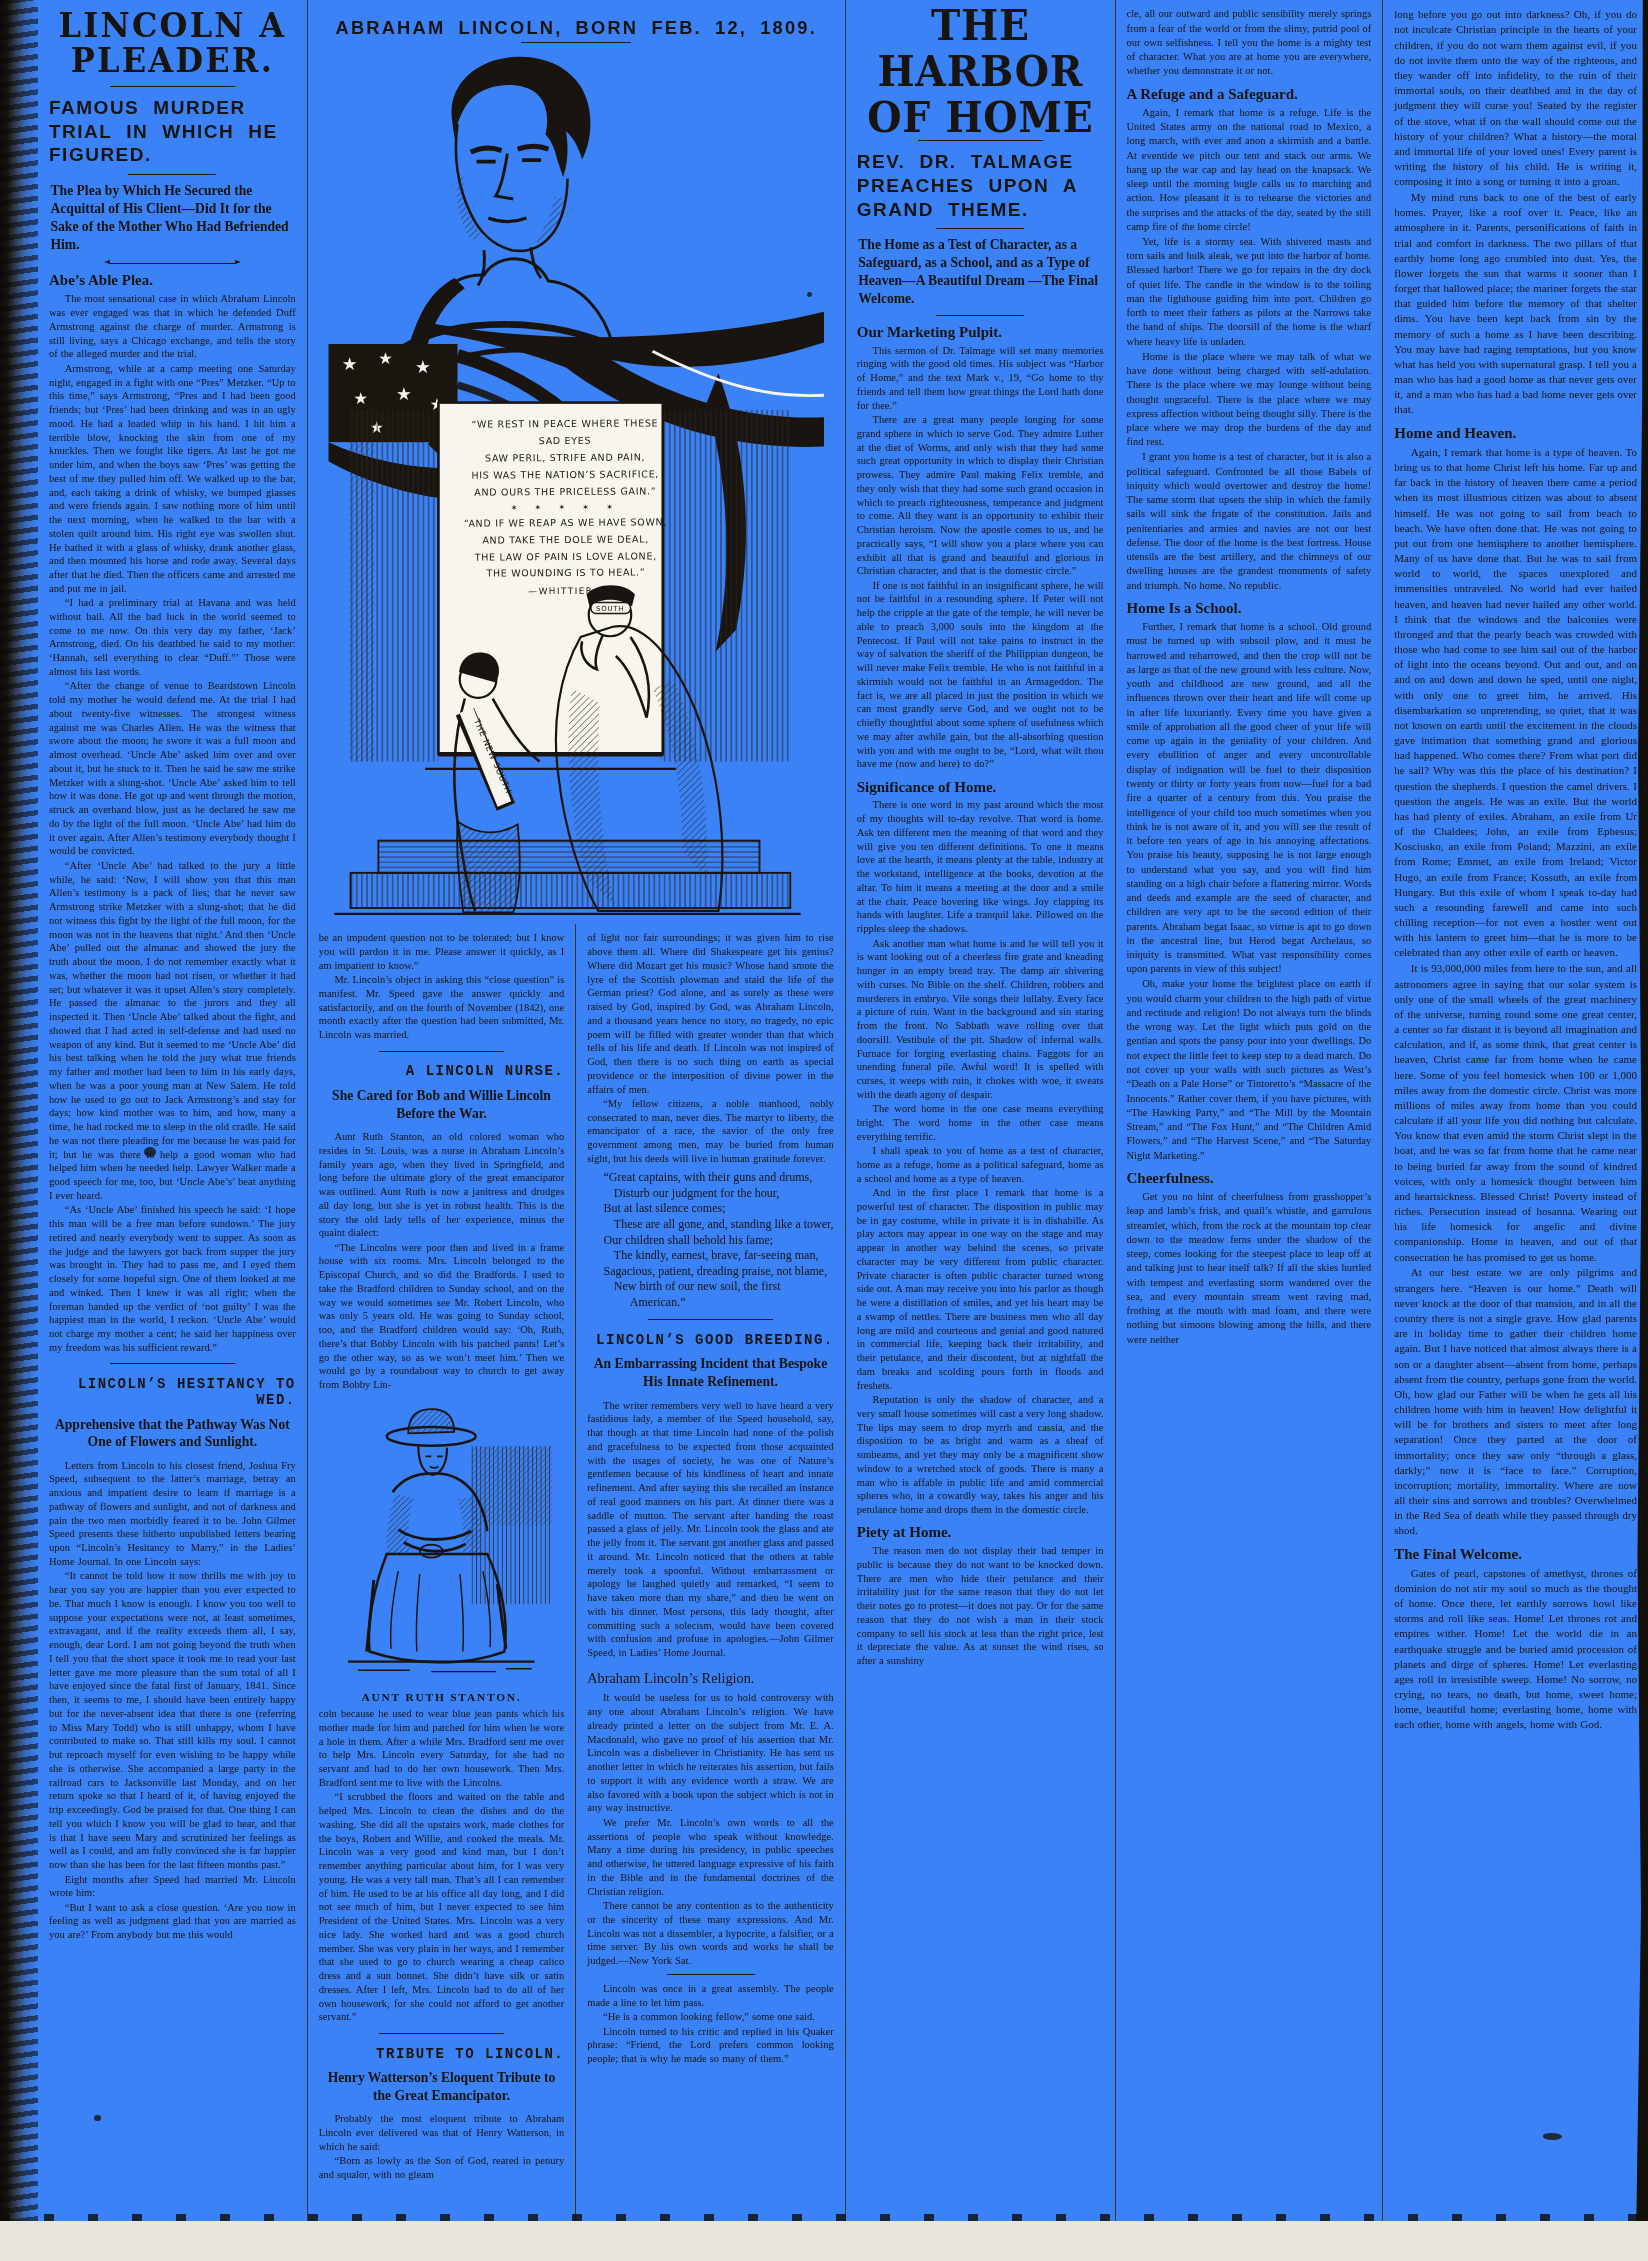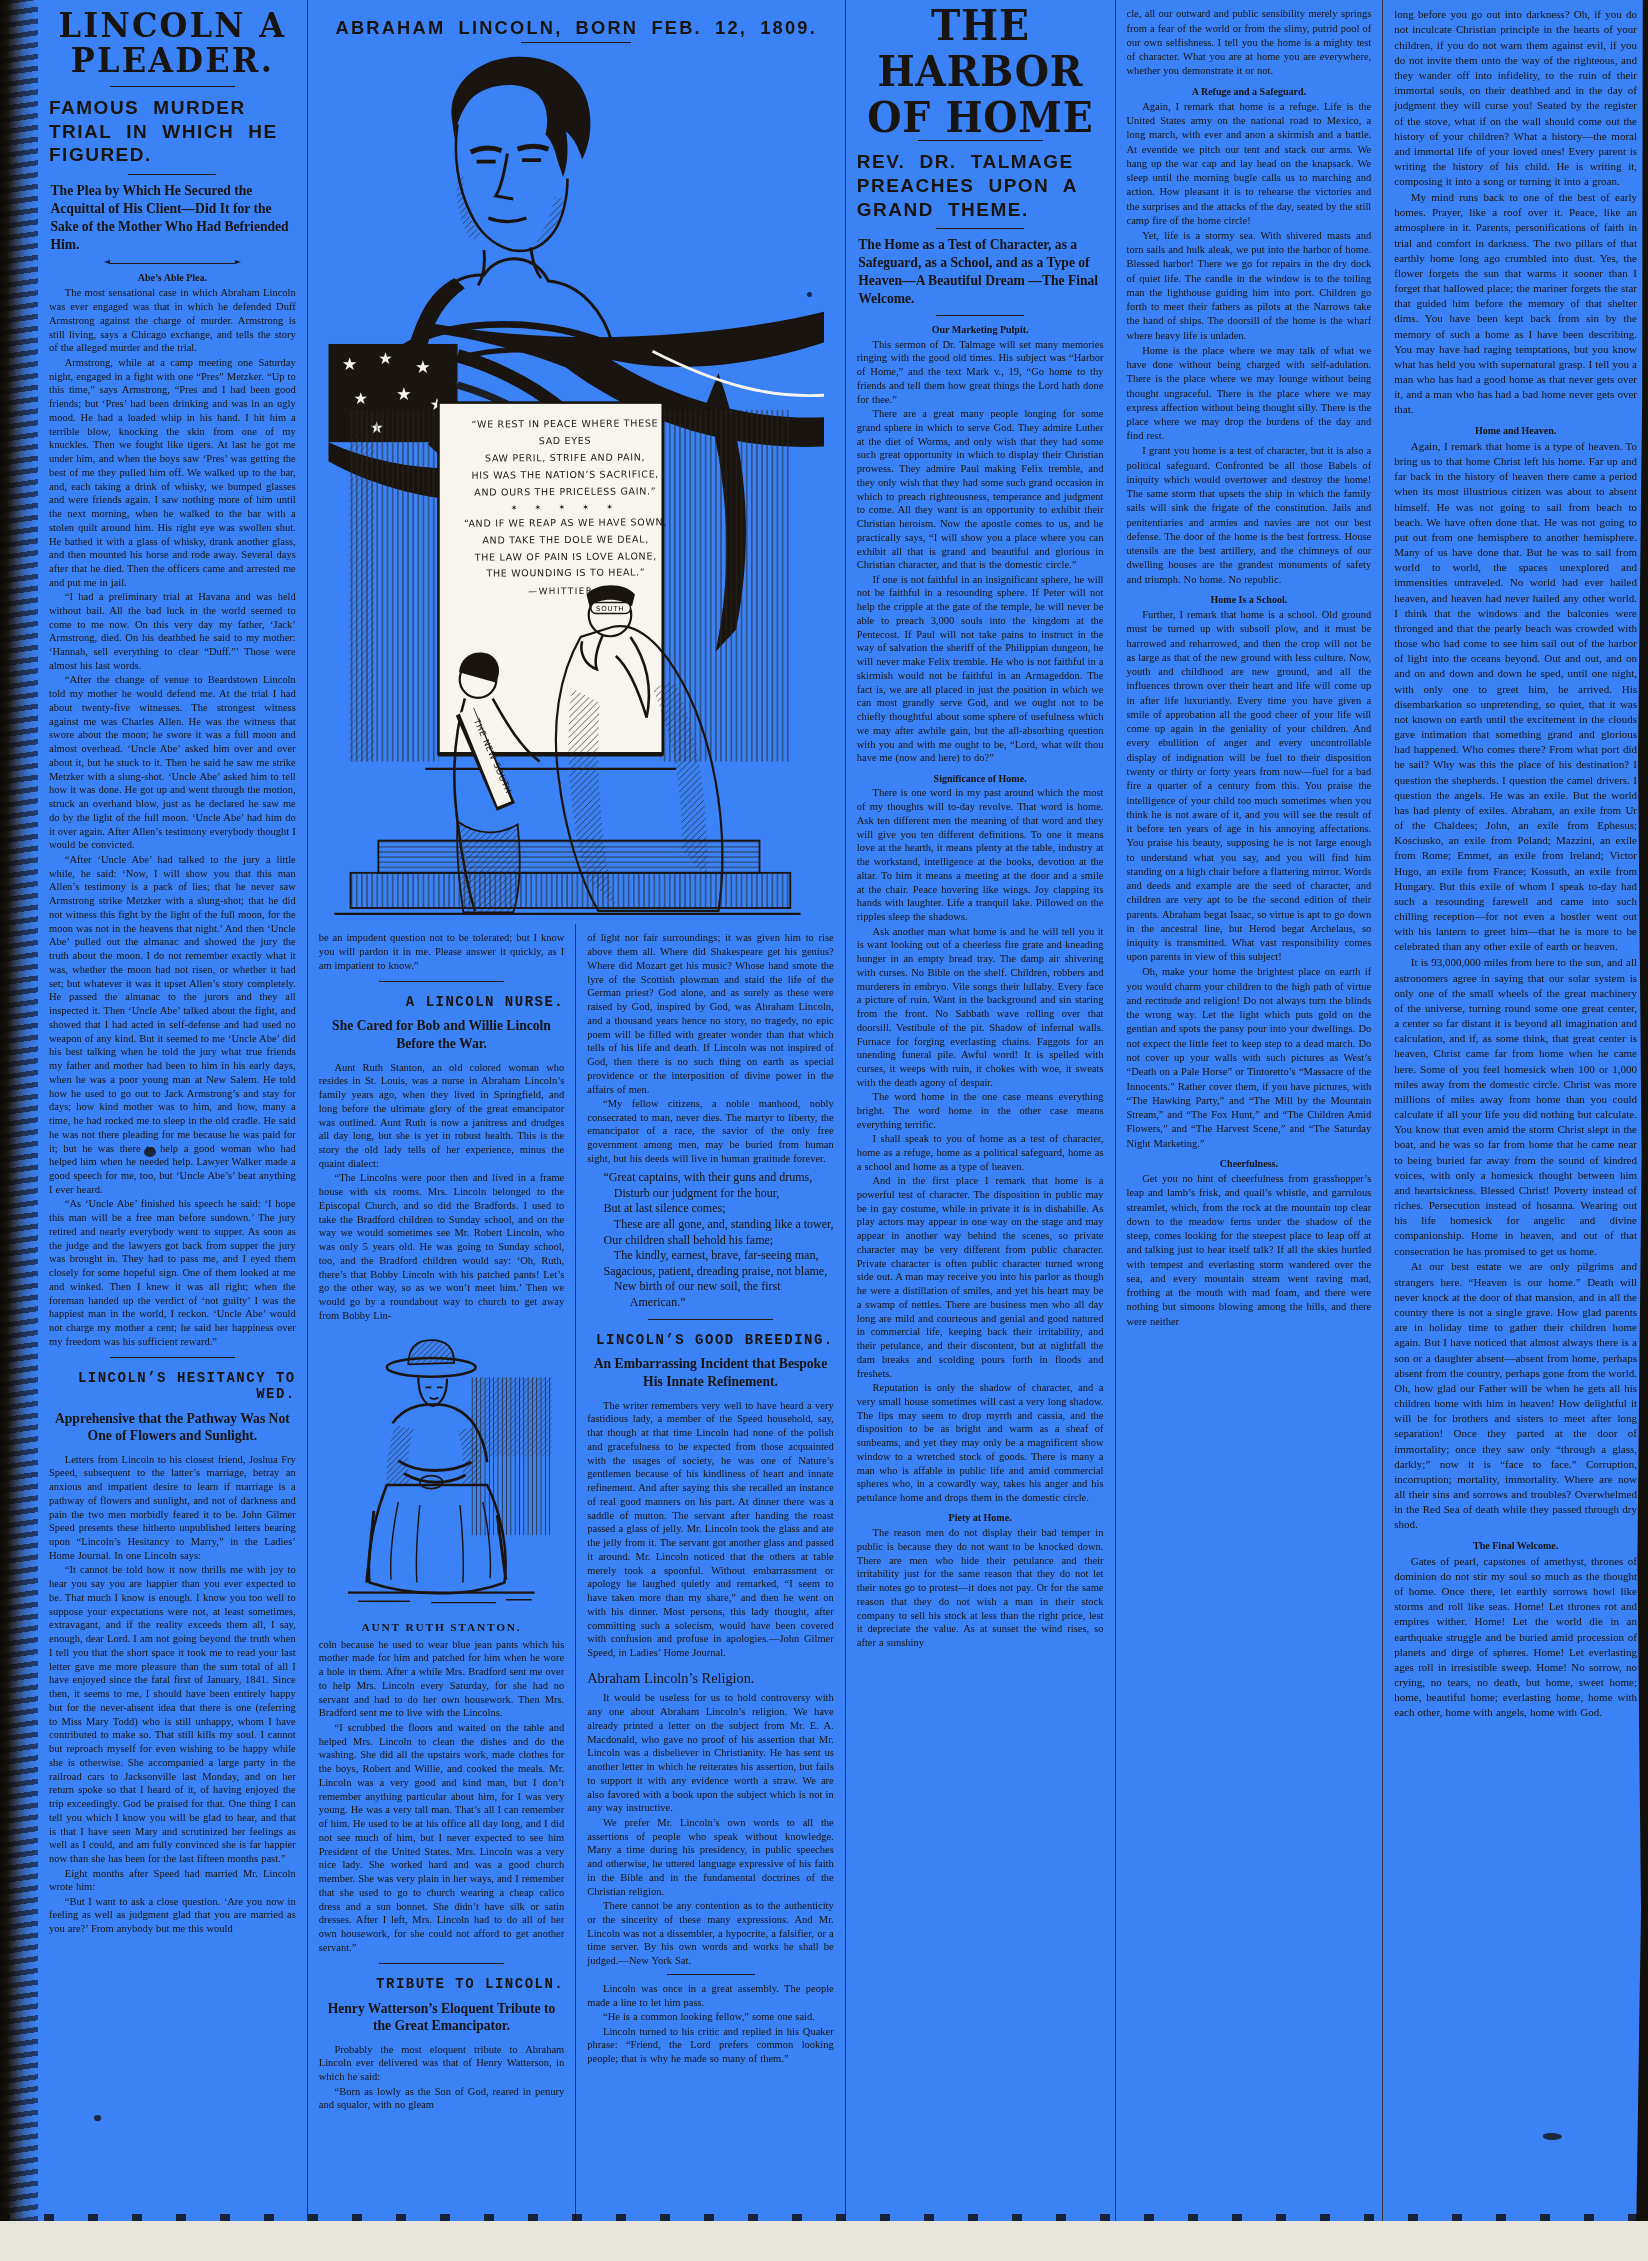--- a/index.html
+++ b/index.html
@@ -30,21 +30,21 @@
   
   .headline-1{font-family:"DejaVu Serif",serif;font-weight:700;font-size:32px;line-height:1.05;
     text-align:center;letter-spacing:2.2px;margin:2.9px 0 4.4px;transform:scaleY(1.05);}
   .headline-1.big{font-size:39px;letter-spacing:0.7px;transform:scale(1.01,1.12);margin-top:1.5px;}
   .headline-2{font-family:"Liberation Sans",sans-serif;font-weight:700;font-size:19px;line-height:1.25;
     text-align:left;letter-spacing:1.5px;word-spacing:7.3px;margin:5.9px 0;}
   .crosshead{font-family:Liberation Mono, monospace;font-weight:700;font-size:14px;line-height:1.15;
     text-align:right;letter-spacing:1.5px;margin:11.7px 0 7.3px;}
   .deck{font-weight:700;font-size:13.6px;line-height:1.32;text-align:left;margin:7.3px 1.5px;}
   .deck.centered{text-align:center;}
-  .subhead{font-weight:700;font-size:10px;text-align:center;margin:7.3px 0 2.9px;}
+  .subhead{font-weight:700;font-size:15px;margin:7.3px 0 2.9px;}
   .minihead{font-weight:400;font-size:14.3px;text-align:left;margin:10.3px 0 4.4px;}
   .body{font-size:10.5px;line-height:1.31;text-align:justify;text-indent:1.5em;margin:0 0 0.7px;
     word-spacing:0.4px;}
   .body.cont{text-indent:0;}
   #col6 .body{font-size:11px;line-height:1.38;}
   #col5 .body{line-height:1.36;}
   .poem{margin:4.4px 0 5.9px 7.3px;font-size:12px;line-height:1.3;}
   .poem-line{padding-left:25px;text-indent:-16px;}
   .poem-line.ind1{margin-left:10.3px;}
   .rule{width:125px;border-top:1.8px solid #1c1813;margin:8.8px auto;position:relative;}
@@ -215,20 +215,21 @@
             <div>AND TAKE THE DOLE WE DEAL,</div>
             <div>THE LAW OF PAIN IS LOVE ALONE,</div>
             <div>THE WOUNDING IS TO HEAL.”</div>
             <div class="attrib">—WHITTIER—</div>
           </div>
       </div>
 
       <div class="mid-cols">
         <section class="col" id="col2">
             <p class="body cont">be an impudent question not to be tolerated; but I know you will pardon it in me. Please answer it quickly, as I am impatient to know.”</p>
+            <p class="body">Mr. Lincoln’s object in asking this “close question” is manifest. Mr. Speed gave the answer quickly and satisfactorily, and on the fourth of November (1842), one month exactly after the question had been submitted, Mr. Lincoln was married.</p>
             <div class="rule"></div>
             <div class="crosshead">A LINCOLN NURSE.</div>
             <div class="deck centered">She Cared for Bob and Willie Lincoln Before the War.</div>
             <p class="body">Aunt Ruth Stanton, an old colored woman who resides in St. Louis, was a nurse in Abraham Lincoln’s family years ago, when they lived in Springfield, and long before the ultimate glory of the great emancipator was outlined. Aunt Ruth is now a janitress and drudges all day long, but she is yet in robust health. This is the story the old lady tells of her experience, minus the quaint dialect:</p>
             <p class="body">“The Lincolns were poor then and lived in a frame house with six rooms. Mrs. Lincoln belonged to the Episcopal Church, and so did the Bradfords. I used to take the Bradford children to Sunday school, and on the way we would sometimes see Mr. Robert Lincoln, who was only 5 years old. He was going to Sunday school, too, and the Bradford children would say: ‘Oh, Ruth, there’s that Bobby Lincoln with his patched pants! Let’s go the other way, so as we won’t meet him.’ Then we would go by a roundabout way to church to get away from Bobby Lin-</p>
   <figure class="ruth">
     <svg viewBox="0 0 330 400">
       <defs>
         <pattern id="vh2" width="6" height="11" patternUnits="userSpaceOnUse">
                     <path d="M3,0 V11" stroke="#2a241c" stroke-width="1.1"></path>

